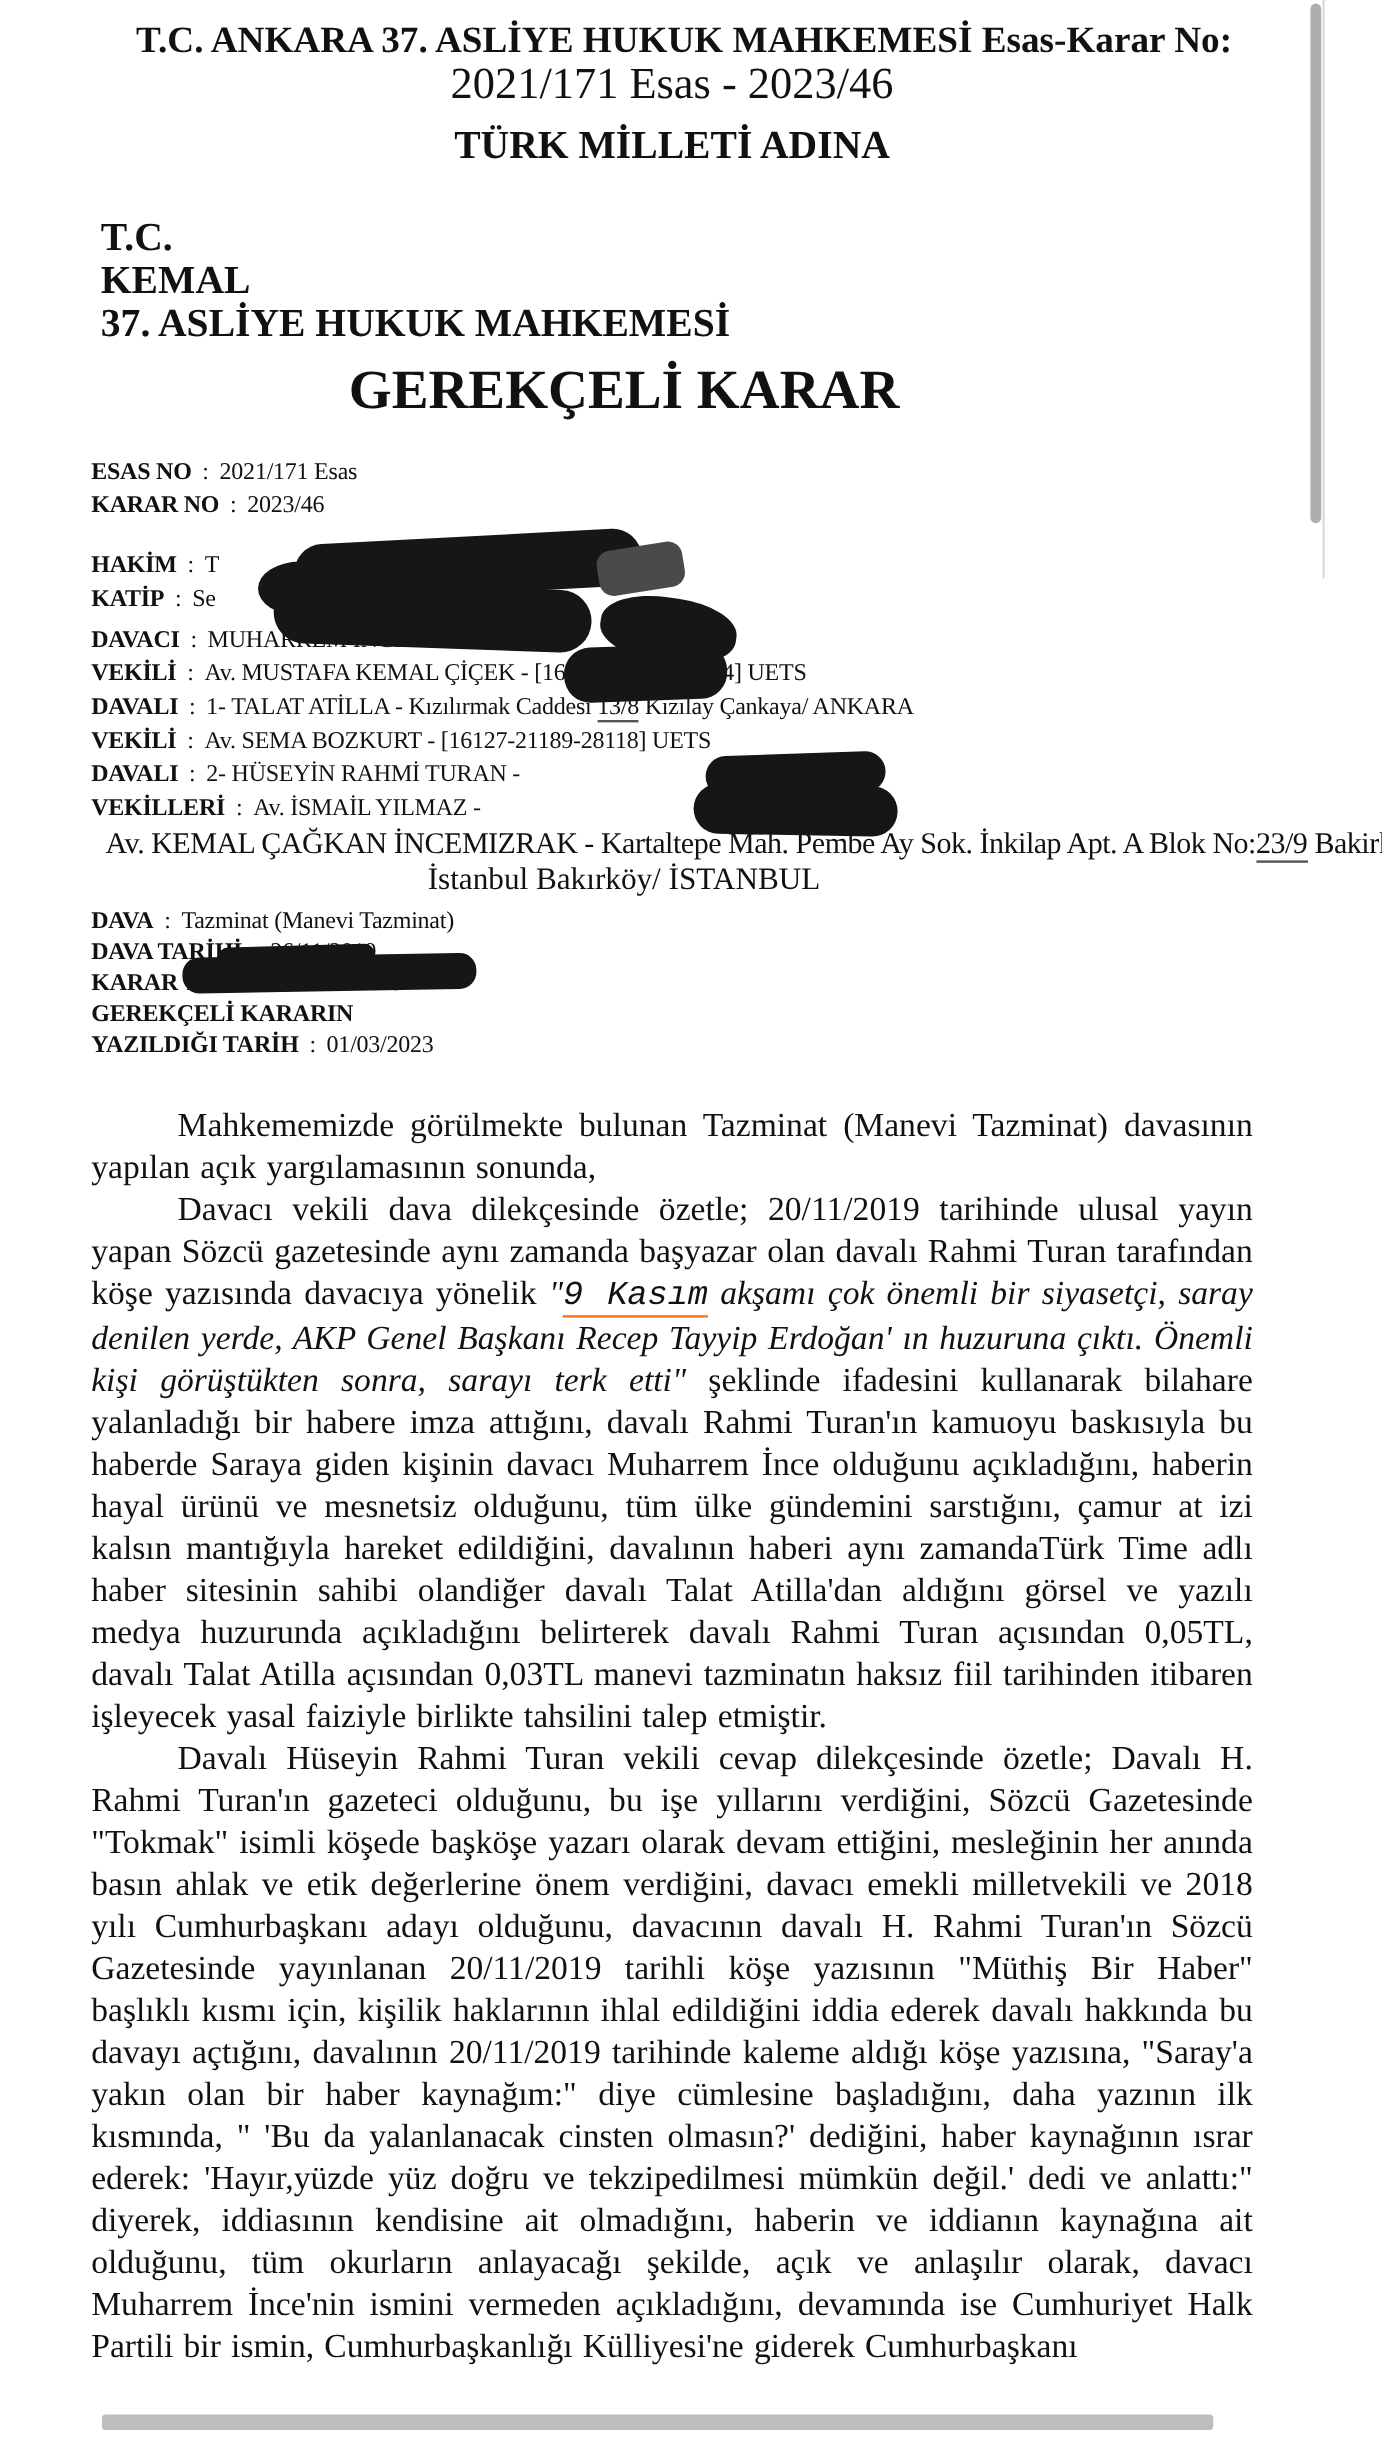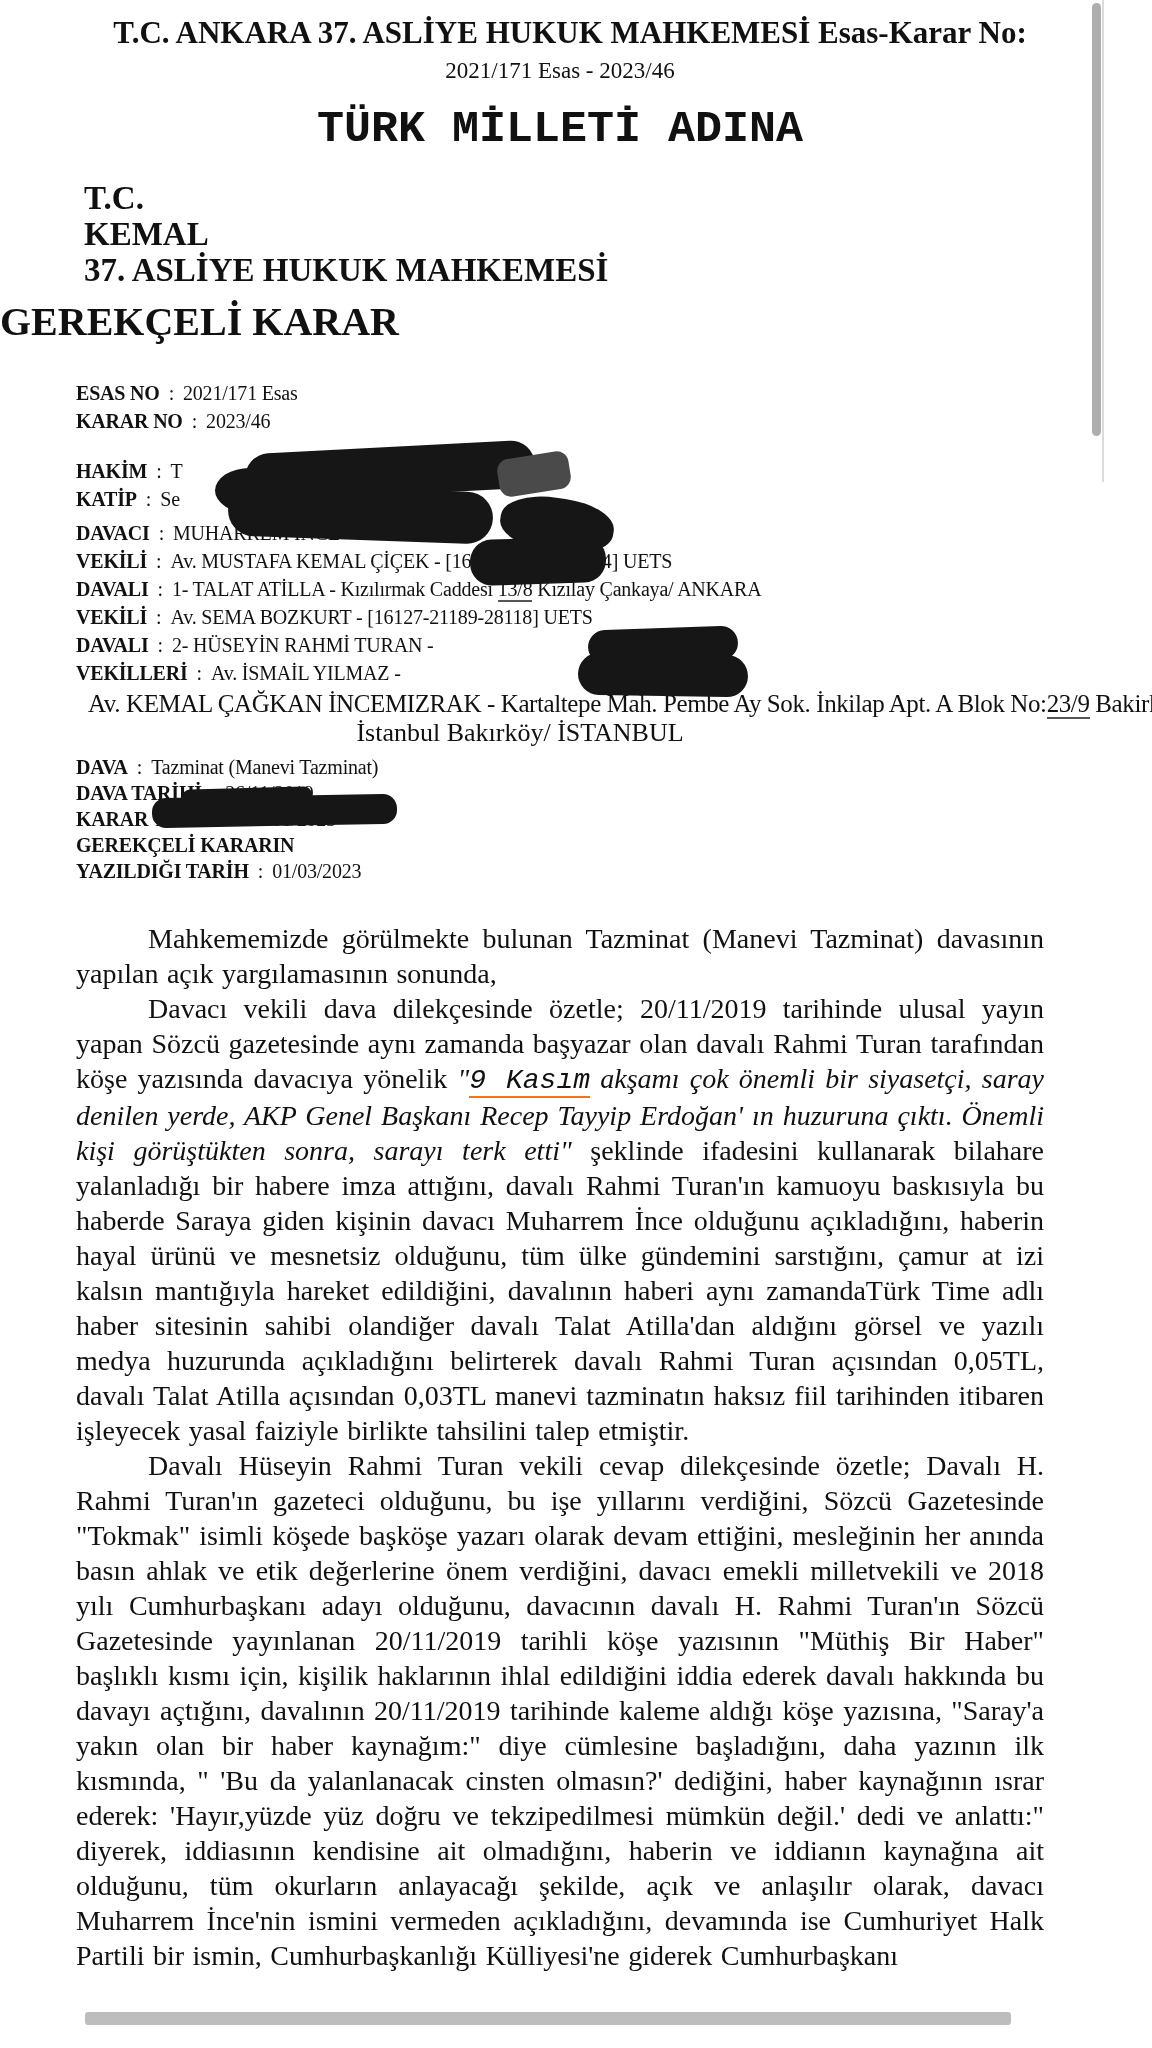--- a/index.html
+++ b/index.html
@@ -10,32 +10,32 @@
     overflow:hidden;
     font-family:"Liberation Serif","DejaVu Serif",serif;
     color:#111111;
   }
   
   .hdr-center{
     position:absolute;left:0;top:14px;width:1120px;
     text-align:center;line-height:38px;
   }
   .hdr-line1{font-weight:bold;font-size:31px;padding-left:20px;}
-  .hdr-line2{font-size:23px;}
+  .hdr-line2{font-size:37px;}
   .in-the-name{
     position:absolute;left:0;top:104px;width:1120px;
-    text-align:center;font-weight:bold;font-size:45px;font-family:Liberation Mono, monospace;
+    text-align:center;font-weight:bold;font-size:33px;
   }
   .court-block{
     position:absolute;left:84px;top:180px;
     font-weight:bold;font-size:33px;line-height:36px;
   }
   .decision-title{
     position:absolute;left:0;top:298px;width:1040px;
-    text-align:left;font-weight:bold;font-size:40px;
+    text-align:center;font-weight:bold;font-size:46px;
   }
   
   .row{
     position:absolute;left:76px;white-space:nowrap;
     font-size:20px;letter-spacing:-0.2px;
   }
   .lbl{font-weight:bold;}
   .sep{display:inline-block;margin:0 9px;}
   .sp{display:inline-block;}
   .u{border-bottom:2px solid #555;padding-bottom:0px;}

